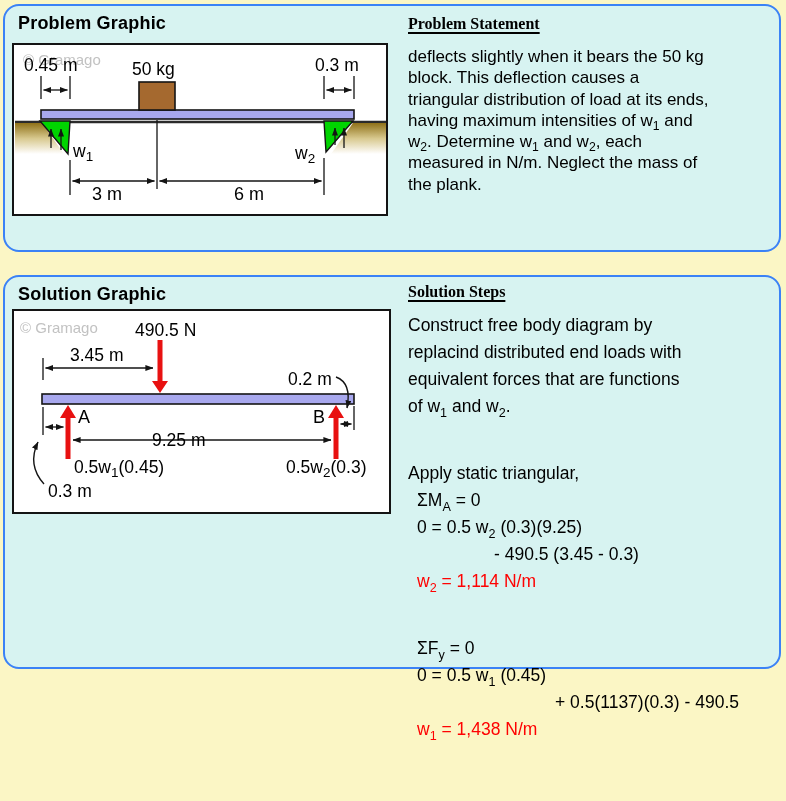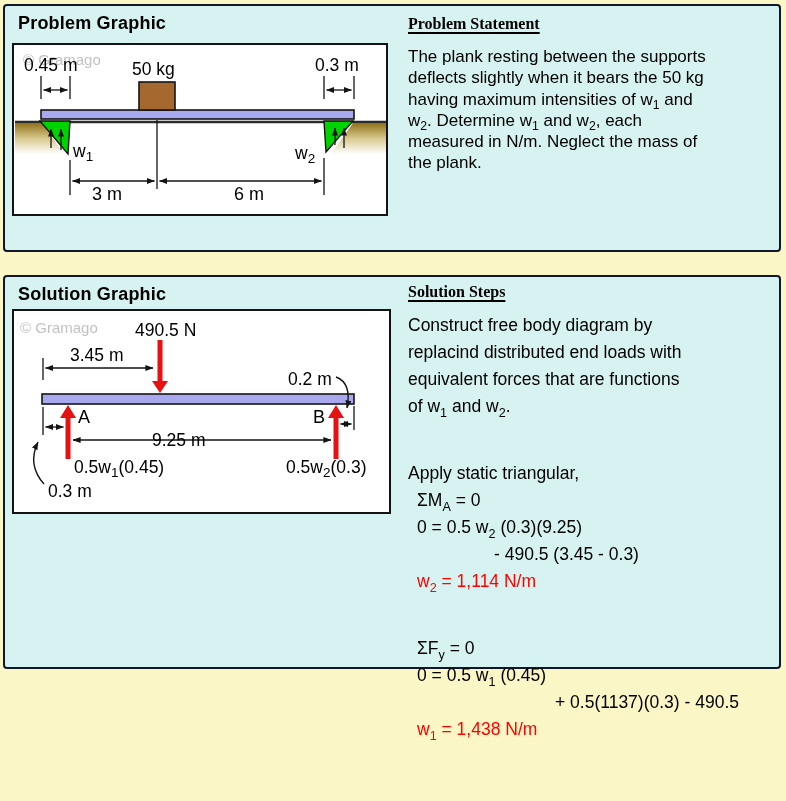--- a/index.html
+++ b/index.html
@@ -4,21 +4,21 @@
 <style>
   html,body{margin:0;padding:0;}
   body{
     width:786px;height:801px;position:relative;overflow:hidden;
     background:var(--page-bg,#FBF6C5);
     font-family:"Liberation Sans","DejaVu Sans",sans-serif;color:#000;
   }
   .panel{
     position:absolute;box-sizing:border-box;
     background:var(--panel-bg,#D7F3F1);
-    border:2px solid #0f172a;border-radius:4px;
+    border:2px solid #3b82f6;border-radius:16px;
   }
   #panel-problem{left:3px;top:4px;width:778px;height:248px;}
   #panel-solution{left:3px;top:275px;width:778px;height:394px;}
   .panel-title{
     position:absolute;left:13px;top:7px;
     font-size:18px;font-weight:bold;letter-spacing:.2px;
   }
   .col{position:absolute;}
   #problem-statement-col{left:403px;top:9px;width:366px;}
   #solution-steps-col{left:403px;top:6px;width:370px;}
@@ -95,22 +95,23 @@
     <line x1="322" y1="156" x2="322" y2="193" stroke="#141414" stroke-width="1.3"></line>
     <line x1="70.5" y1="179" x2="152.5" y2="179" stroke="#141414" stroke-width="1.3" marker-start="url(#ah)" marker-end="url(#ah)"></line>
     <line x1="157.5" y1="179" x2="319.5" y2="179" stroke="#141414" stroke-width="1.3" marker-start="url(#ah)" marker-end="url(#ah)"></line>
     <text x="90" y="198" font-size="18">3 m</text>
     <text x="232" y="198" font-size="18">6 m</text>
   </svg>
 
   <div class="col" id="problem-statement-col">
     <div class="col-title">Problem Statement</div>
     <div class="lines">
-        <div class="tline"><span>The plank resting between the supports</span></div>
         <div class="tline"><span>deflects slightly when it bears the 50 kg</span></div>
+        <div class="tline"><span>block. This deflection causes a</span></div>
+        <div class="tline"><span>triangular distribution of load at its ends,</span></div>
         <div class="tline"><span>having maximum intensities of w</span><sub>1</sub><span> and</span></div>
         <div class="tline"><span>w</span><sub>2</sub><span>. Determine w</span><sub>1</sub><span> and w</span><sub>2</sub><span>, each</span></div>
         <div class="tline"><span>measured in N/m. Neglect the mass of</span></div>
         <div class="tline"><span>the plank.</span></div>
       </div>
   </div>
 </div>
 
 <div class="panel" id="panel-solution">
   <div class="panel-title">Solution Graphic</div>

